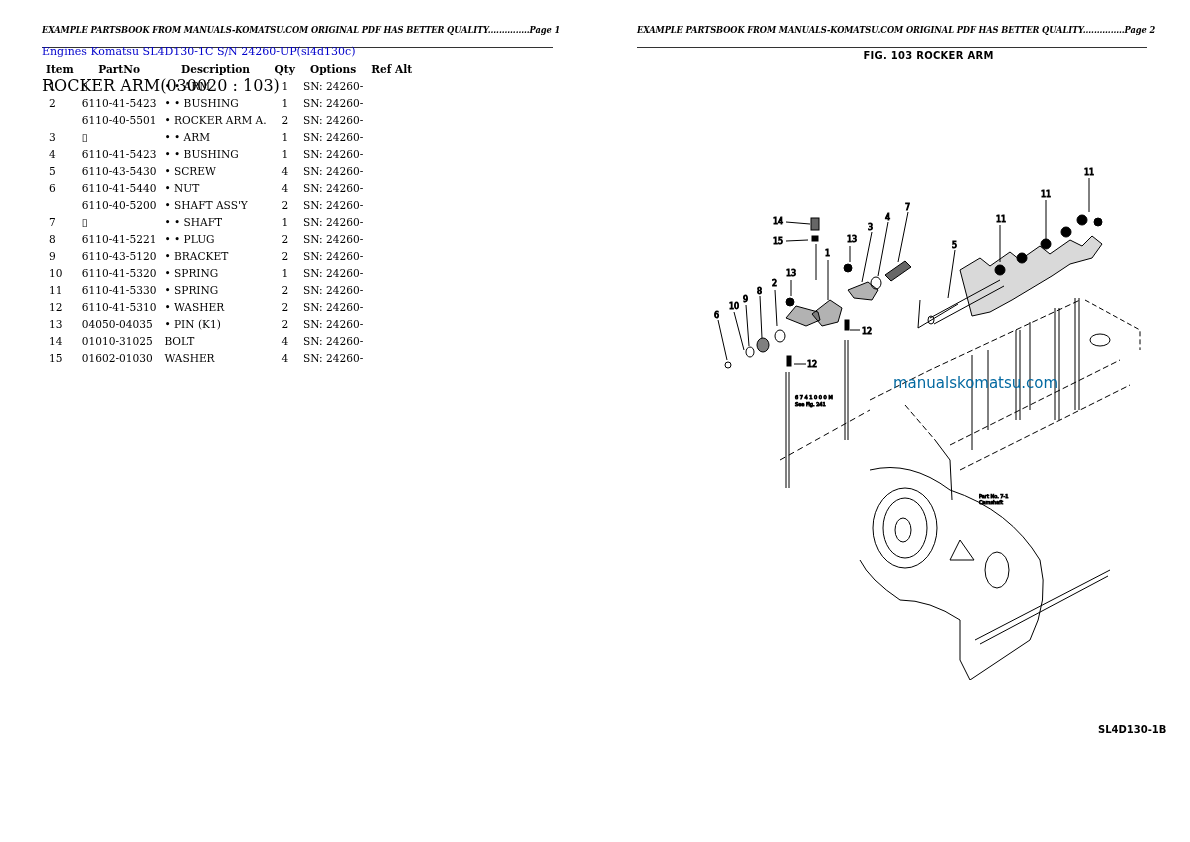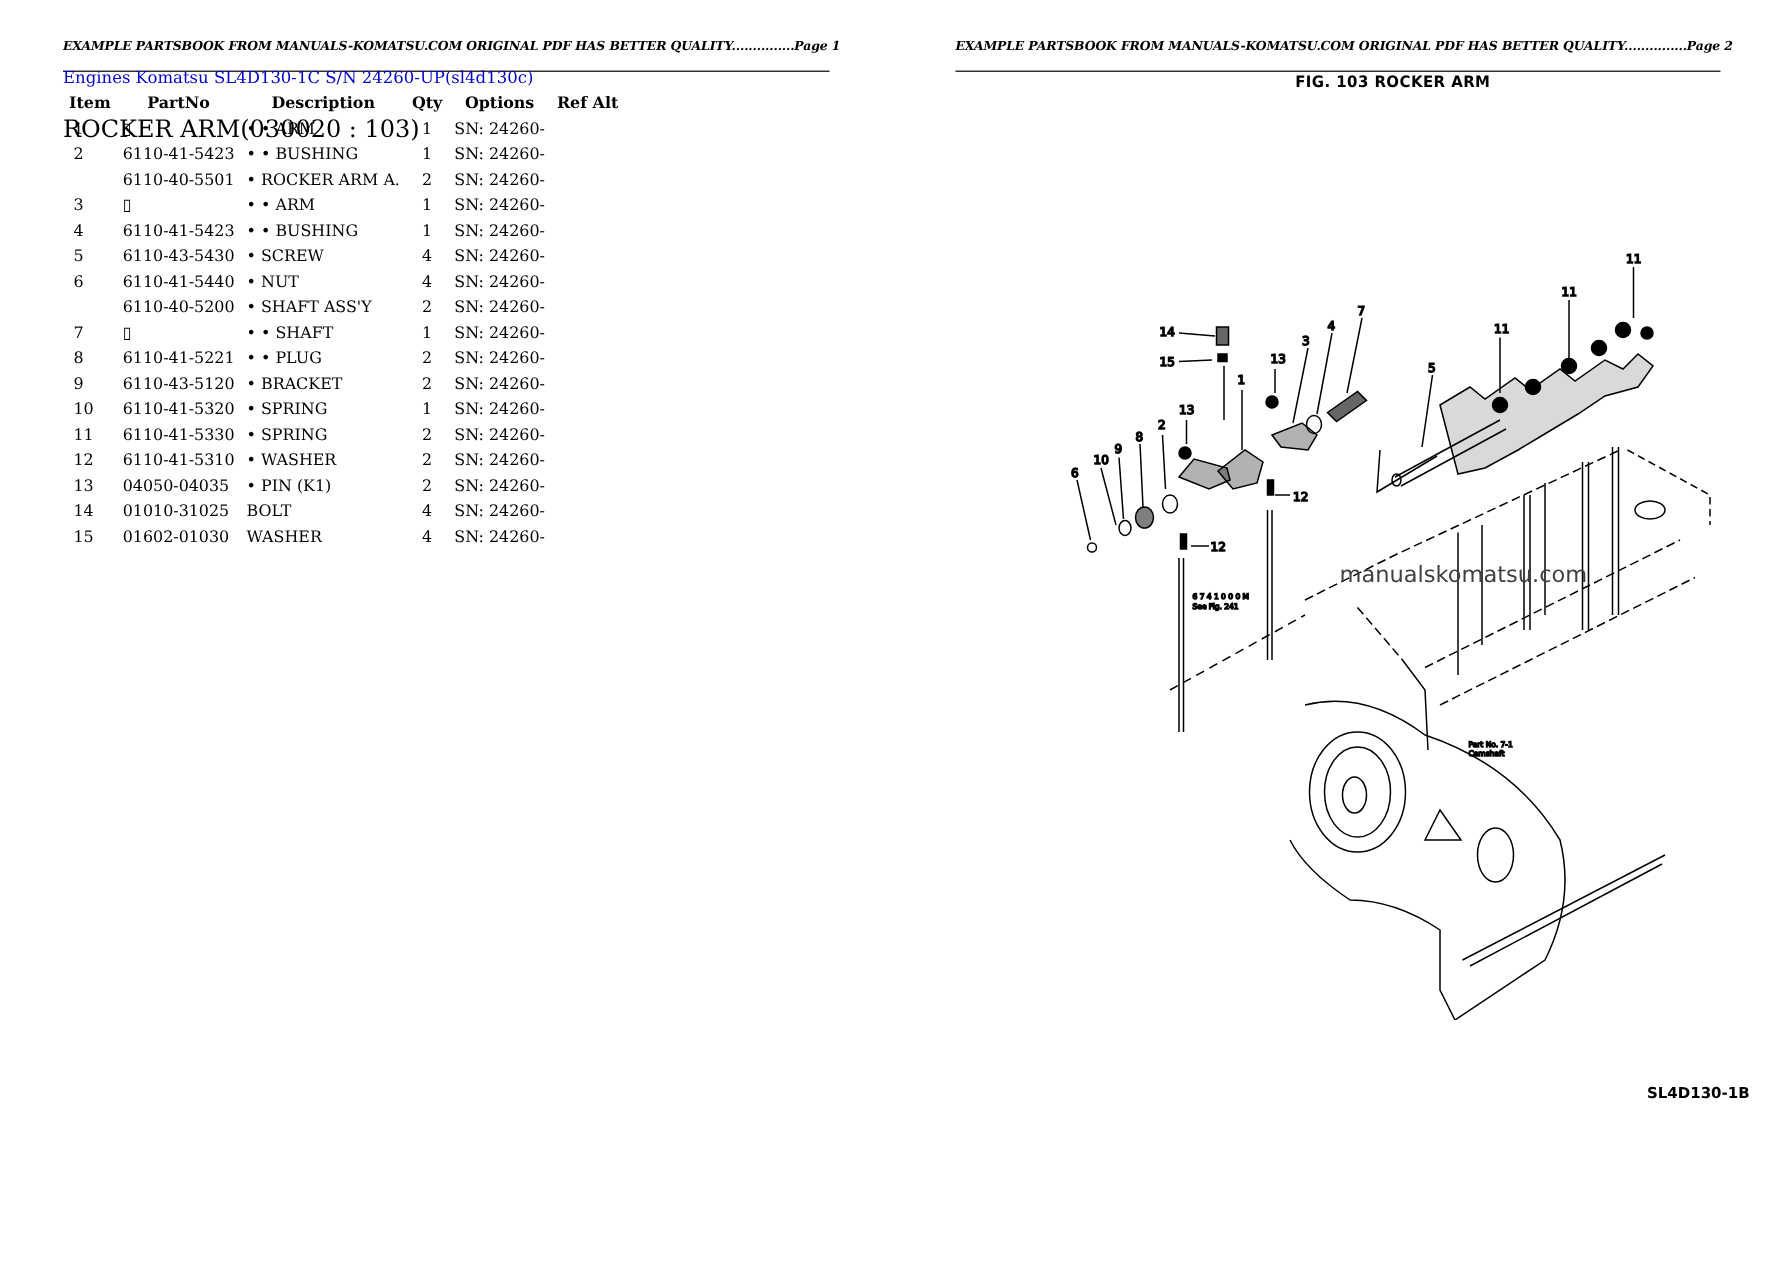--- a/index.html
+++ b/index.html
@@ -18,21 +18,21 @@
   table.parts td { padding:0 4px 0 4px; height:17px; white-space:nowrap; }
   table.parts td.item { width:22px; padding-left:7px; }
   table.parts td.pn { width:66px; }
   table.parts td.qty { text-align:center; width:20px; }
   table.parts td.opt { width:56px; }
   .fig-title { position:absolute; left:860px; top:49px; font-family:"DejaVu Sans",sans-serif;
          font-weight:bold; font-size:10.5px; letter-spacing:0.3px; transform:scaleX(0.95); }
   .fig-code { position:absolute; left:1098px; top:724px; font-family:"DejaVu Sans",sans-serif;
          font-size:10px; font-weight:bold;text-align:center; }
   .watermark { position:absolute; left:893px; top:374px; font-family:"DejaVu Sans",sans-serif;
-         font-size:15px; color:#404040; }
+         font-size:15px; color:#0369a1; }
   svg.drawing { position:absolute; left:640px; top:60px; }
   .lbl { font-family:"DejaVu Sans",sans-serif; font-size:8px; fill:#000; }
 </style>
 </head>
 <body>
 
 <div id="hdr1" class="page-header">EXAMPLE PARTSBOOK FROM MANUALS-KOMATSU.COM ORIGINAL PDF HAS BETTER QUALITY...............Page 1</div>
 
 <div class="crumbs">
   <a>Engines Komatsu</a>

